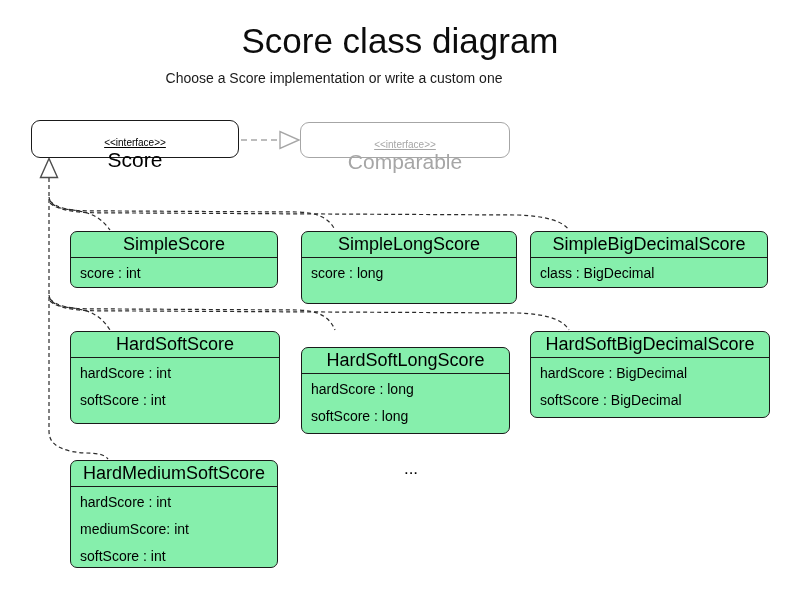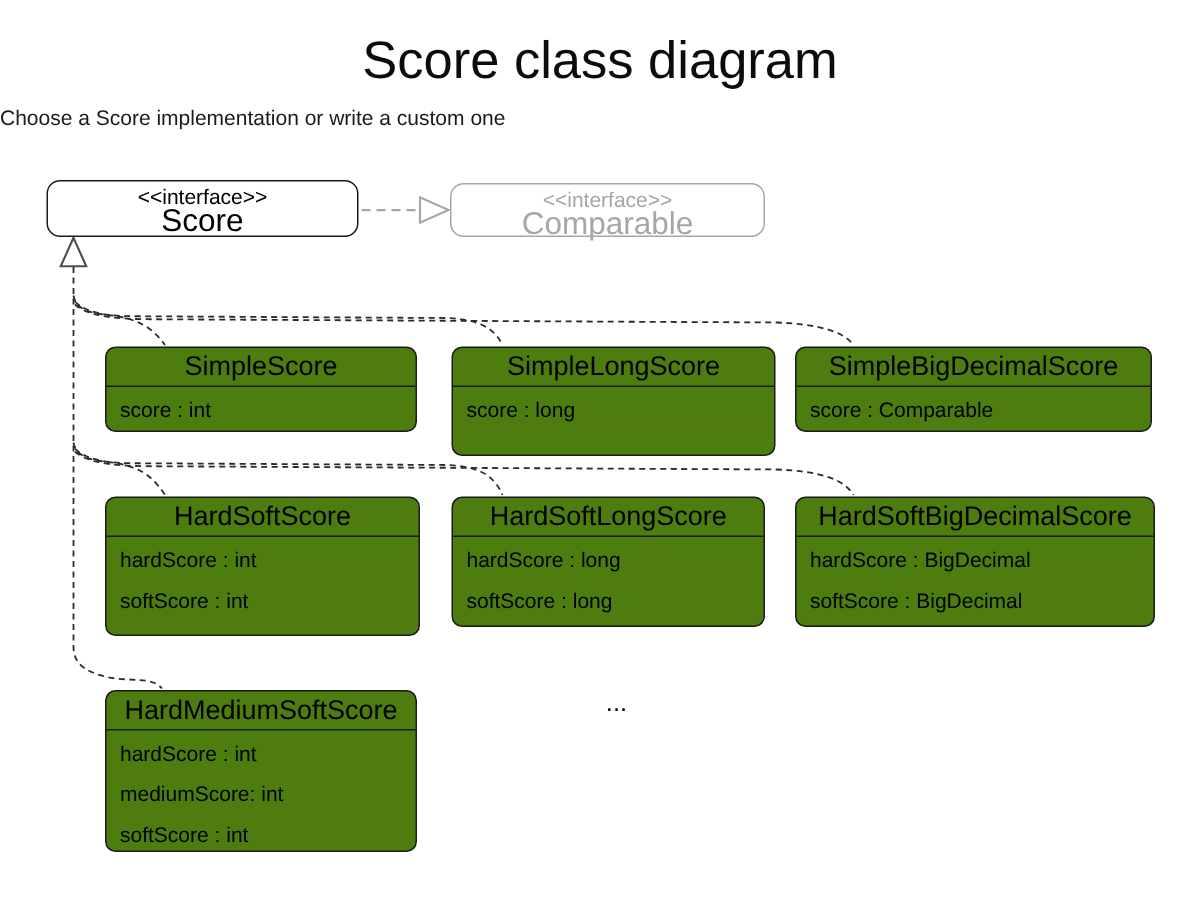--- a/index.html
+++ b/index.html
@@ -5,33 +5,33 @@
   html,body{margin:0;padding:0;background:#ffffff;}
   .canvas{
     position:relative;width:800px;height:600px;background:#ffffff;overflow:hidden;
     font-family:"Liberation Sans", sans-serif;color:#000;
   }
   .title{
     position:absolute;left:0;top:22px;width:800px;text-align:center;
     font-size:35px;line-height:38px;color:#0c0c0c;
   }
   .subtitle{
-    position:absolute;left:0;top:69px;width:668px;
+    position:absolute;left:0;top:69px;width:668px;text-align:center;
     font-size:14px;line-height:18px;color:#1a1a1a;
   }
   .svg-layer{position:absolute;left:0;top:0;width:800px;height:600px;}
   .iface{
     position:absolute;box-sizing:border-box;background:#fff;
     border:1.5px solid #1a1a1a;border-radius:9px;text-align:center;
   }
-  .iface .stereo{font-size:14px;line-height:12px;margin-top:4px;}
+  .iface .stereo{font-size:10px;line-height:12px;margin-top:16px;text-decoration:underline;}
   .iface .iname{font-size:21px;line-height:21px;}
   .iface.muted{border-color:#a6a6a6;color:#a6a6a6;}
   .cls{
-    position:absolute;box-sizing:border-box;background:#4d7c0f;
+    position:absolute;box-sizing:border-box;background:#86efac;
     border:1.4px solid #1a1a1a;border-radius:7px;
   }
   .cls-title{
     text-align:center;font-size:18px;line-height:25px;height:26px;
     border-bottom:1.4px solid #1a1a1a;box-sizing:border-box;
     white-space:nowrap;overflow:hidden;
   }
   .cls-attrs{padding:2px 0 0 9px;}
   .attr{font-size:14px;line-height:27px;white-space:nowrap;}
   .ellipsis{position:absolute;left:396px;top:459px;width:30px;text-align:center;font-size:17px;color:#000;}
@@ -80,32 +80,32 @@
   </div>
   <div class="cls" style="left:301px;top:231px;width:216px;height:73px">
     <div class="cls-title">SimpleLongScore</div>
     <div class="cls-attrs">
       <div class="attr">score : long</div>
     </div>
   </div>
   <div class="cls" style="left:530px;top:231px;width:238px;height:57px">
     <div class="cls-title">SimpleBigDecimalScore</div>
     <div class="cls-attrs">
-      <div class="attr">score : Comparable</div>
+      <div class="attr">class : BigDecimal</div>
     </div>
   </div>
 
   <div class="cls" style="left:70px;top:331px;width:210px;height:93px">
     <div class="cls-title">HardSoftScore</div>
     <div class="cls-attrs">
       <div class="attr">hardScore : int</div>
       <div class="attr">softScore : int</div>
     </div>
   </div>
-  <div class="cls" style="left:301px;top:331px;width:209px;height:87px">
+  <div class="cls" style="left:301px;top:347px;width:209px;height:87px">
     <div class="cls-title">HardSoftLongScore</div>
     <div class="cls-attrs">
       <div class="attr">hardScore : long</div>
       <div class="attr">softScore : long</div>
     </div>
   </div>
   <div class="cls" style="left:530px;top:331px;width:240px;height:87px">
     <div class="cls-title">HardSoftBigDecimalScore</div>
     <div class="cls-attrs">
       <div class="attr">hardScore : BigDecimal</div>

